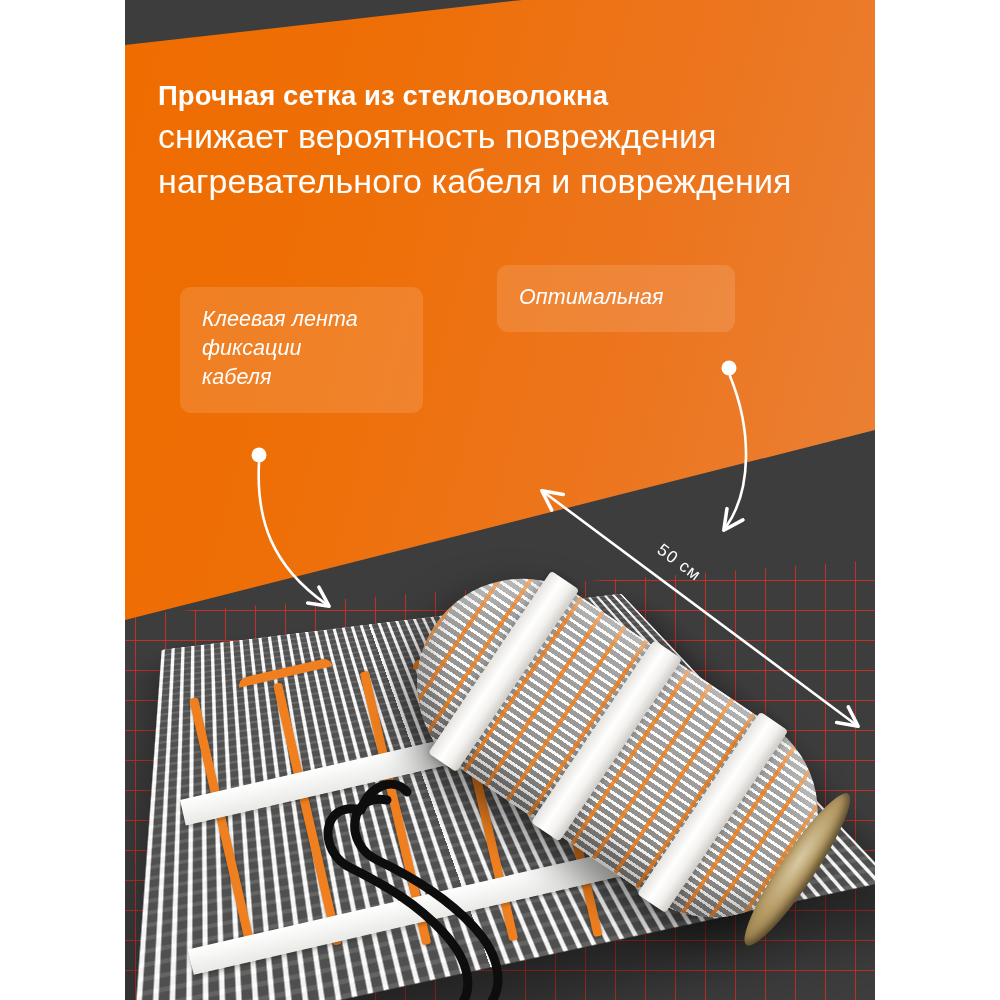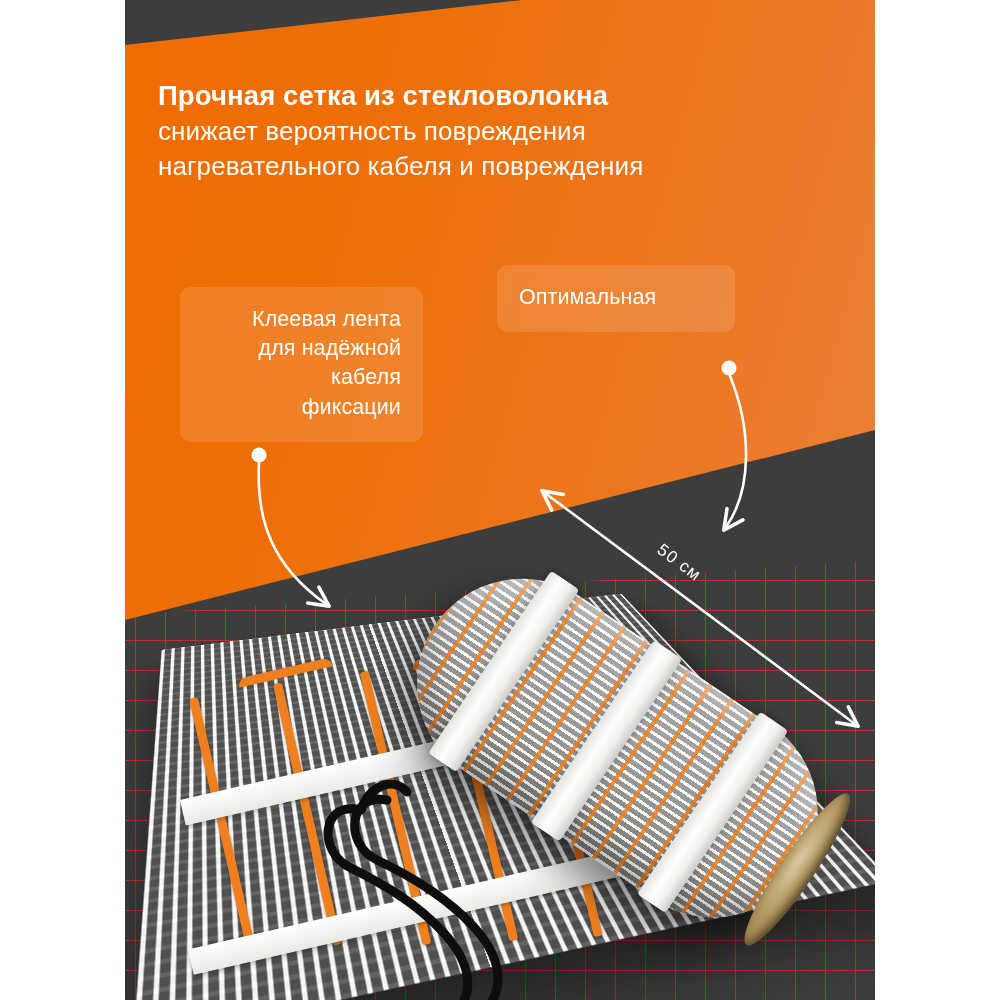--- a/index.html
+++ b/index.html
@@ -99,34 +99,35 @@
     border-radius:4px;
     box-shadow:0 0 8px rgba(0,0,0,0.30);
   }
 
   
   #cable-svg { position:absolute; left:0; top:0; width:750px; height:500px; overflow:visible; }
 
   
   #headline { position:absolute; left:158px; top:78px; width:640px; }
   #headline .strong { font-size:27.5px; font-weight:bold; color:#ffffff; line-height:1.30; letter-spacing:0.1px; }
-  #headline .body   { font-size:26px;   font-weight:normal; color:#fdfdfb; line-height:1.34; letter-spacing:0.1px; }
+  #headline .body   { font-size:34px;   font-weight:normal; color:#fdfdfb; line-height:1.34; letter-spacing:0.1px; }
 
   
   .callout {
     position:absolute;
     background:rgba(255,255,255,0.13);
     border-radius:11px;
     padding:18px 22px 20px 22px;
     color:#ffffff;
     font-size:21.5px;
     line-height:1.36;
     letter-spacing:0.1px;
-  }
-  #callout-tape  { left:180px; top:287px; width:243px;text-align:right; }
+    font-style:italic;
+  }
+  #callout-tape  { left:180px; top:287px; width:243px; }
   #callout-width { left:497px; top:265px; width:238px; }
 
   
   #vectors { position:absolute; left:0; top:0; width:1000px; height:1000px; overflow:visible; }
   .dimlabel {
     position:absolute; color:#ffffff; font-size:17px; letter-spacing:1.2px;
     transform-origin:0 0;
   }
 </style>
 </head>
@@ -176,23 +177,22 @@
   <div class="margin" id="margin-right"></div>
 
   <div id="headline">
     <div class="strong">Прочная сетка из стекловолокна</div>
     <div class="body">снижает вероятность повреждения</div>
     <div class="body">нагревательного кабеля и повреждения</div>
   </div>
 
   <div class="callout" id="callout-tape">
     <div>Клеевая лента</div>
-    <div>для надёжной</div>
+    <div>фиксации</div>
     <div>кабеля</div>
-    <div>фиксации</div>
   </div>
 
   <div class="callout" id="callout-width">
     <div>Оптимальная</div>
   </div>
 
   <svg id="vectors" viewBox="0 0 1000 1000">
     <defs>
       <marker id="arrowhead" viewBox="0 0 12 12" refX="9" refY="6" markerWidth="9" markerHeight="9" orient="auto-start-reverse">
         <path d="M1,1 L11,6 L1,11" fill="none" stroke="#ffffff" stroke-width="1.8" stroke-linecap="round" stroke-linejoin="round"></path>

